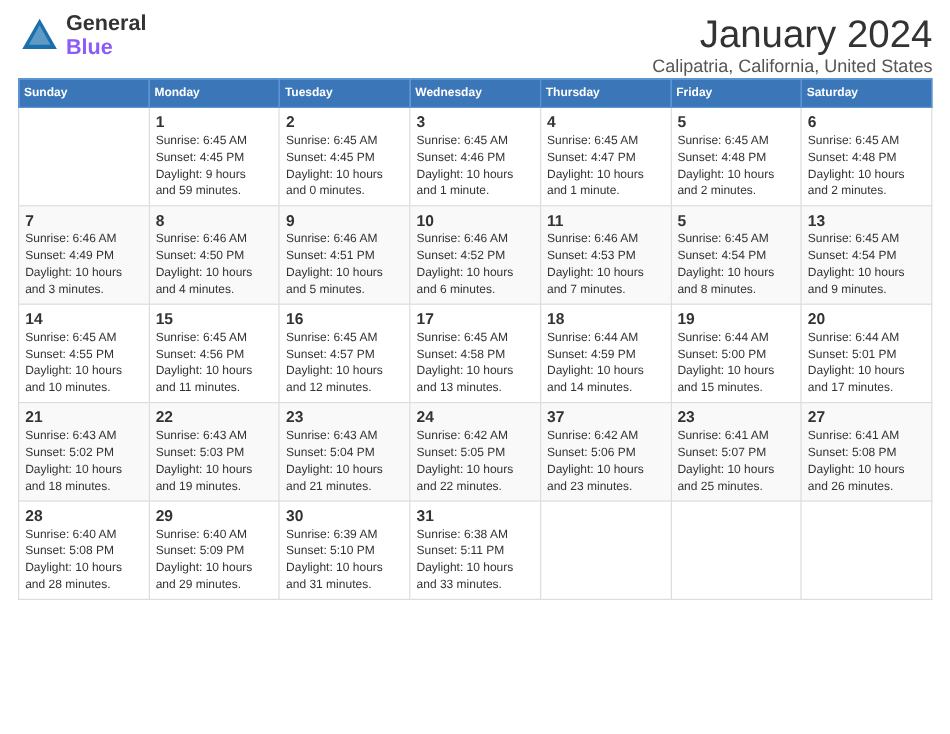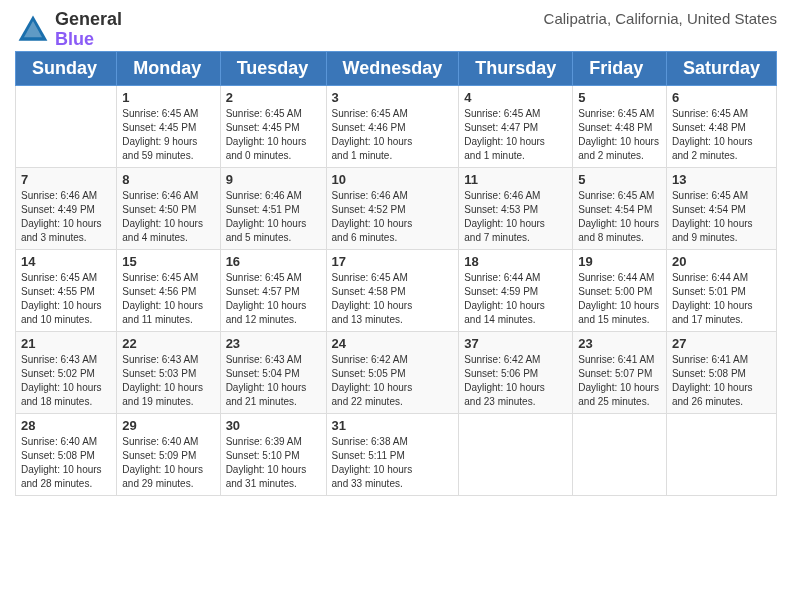--- a/index.html
+++ b/index.html
@@ -45,23 +45,23 @@
       color: #555;
     }
     .calendar {
       width: 100%;
       border-collapse: collapse;
       border: 1px solid #ccc;
     }
     .calendar th {
       background-color: #3a76b8;
       color: #fff;
-      font-size: 18px;
+      font-size: 10px;
       font-weight: bold;
-      padding: 6px 16px;
+      padding: 6px 4px;
       text-align: left;
       border: 1px solid #5a96d8;
     }
     .calendar td {
       vertical-align: top;
       padding: 4px 5px;
       border: 1px solid #ddd;
       background: #fff;
       width: calc(100% / 7);
       min-height: 80px;
@@ -93,20 +93,21 @@
     <svg class="logo-icon" viewBox="0 0 40 40">
       <polygon points="20,4 36,32 4,32" fill="#1a6fad"></polygon>
       <polygon points="20,10 30,28 10,28" fill="#fff" opacity="0.3"></polygon>
     </svg>
     <div class="logo-text">
       <span class="general">General</span><br>
       <span class="blue">Blue</span>
     </div>
   </div>
   <div class="title-block">
+    <div class="month-year">January 2024</div>
     <div class="location">Calipatria, California, United States</div>
   </div>
 </div>
 
 <table class="calendar">
   <thead>
     <tr>
     <th>Sunday</th>
         <th>Monday</th>
         <th>Tuesday</th>

